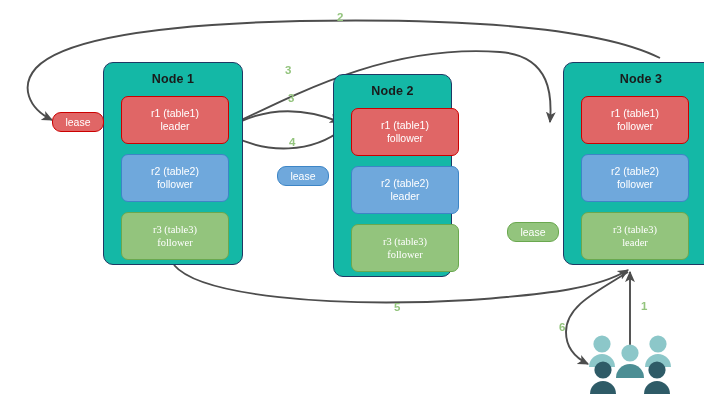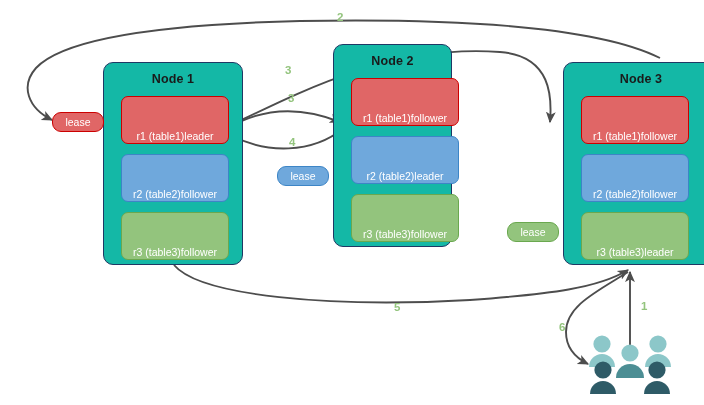--- a/index.html
+++ b/index.html
@@ -6,26 +6,26 @@
   html,body{margin:0;padding:0;background:#ffffff;}
   body{width:704px;height:405px;overflow:hidden;
        font-family:"Liberation Sans","DejaVu Sans",sans-serif;}
   #stage{position:relative;width:704px;height:405px;background:#ffffff;}
   #wires{position:absolute;left:0;top:0;width:704px;height:405px;}
   .node{position:absolute;box-sizing:border-box;background:#14b8a6;
         border:1.6px solid #1f3864;border-radius:10px;}
   .node-title{position:absolute;left:0;right:0;top:9px;text-align:center;
               font-size:12.5px;font-weight:bold;color:#1a1a1a;letter-spacing:.1px;}
   .replica{position:absolute;left:17px;width:106px;height:46px;border-radius:7px;
-           display:flex;align-items:flex-end;justify-content:center;
+           display:flex;flex-direction:column;align-items:center;justify-content:center;
            color:#ffffff;font-size:10.5px;line-height:13.5px;text-align:center;}
   .replica span{display:block;}
   .r-red{background:#e06666;border:1.6px solid #cc0000;}
   .r-blue{background:#6fa8dc;border:1.6px solid #3d85c6;}
-  .r-green{background:#93c47d;border:1.6px solid #6aa84f;}
+  .r-green{background:#93c47d;border:1.6px solid #6aa84f;font-family:Liberation Serif, serif;}
   .lease{position:absolute;height:20px;border-radius:9px;display:flex;
          align-items:center;justify-content:center;color:#ffffff;
          font-size:10.5px;line-height:12px;box-sizing:border-box;}
   .lbl{position:absolute;color:#93c47d;font-size:11.5px;font-weight:bold;
        line-height:12px;}
   #people{position:absolute;}
 </style>
 </head>
 <body>
 
@@ -62,21 +62,21 @@
     <div class="replica r-blue" style="top:91px;">
       <span>r2 (table2)</span>
       <span>follower</span>
     </div>
     <div class="replica r-green" style="top:149px;">
       <span>r3 (table3)</span>
       <span>follower</span>
     </div>
   </div>
 
-  <div class="node" style="left:333px;top:44px;width:119px;height:203px;">
+  <div class="node" style="left:333px;top:74px;width:119px;height:203px;">
     <div class="node-title">Node 2</div>
     <div class="replica r-red" style="top:33px;">
       <span>r1 (table1)</span>
       <span>follower</span>
     </div>
     <div class="replica r-blue" style="top:91px;">
       <span>r2 (table2)</span>
       <span>leader</span>
     </div>
     <div class="replica r-green" style="top:149px;">

